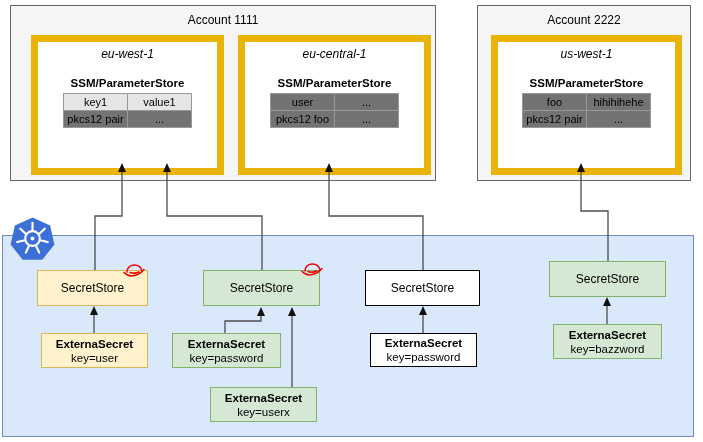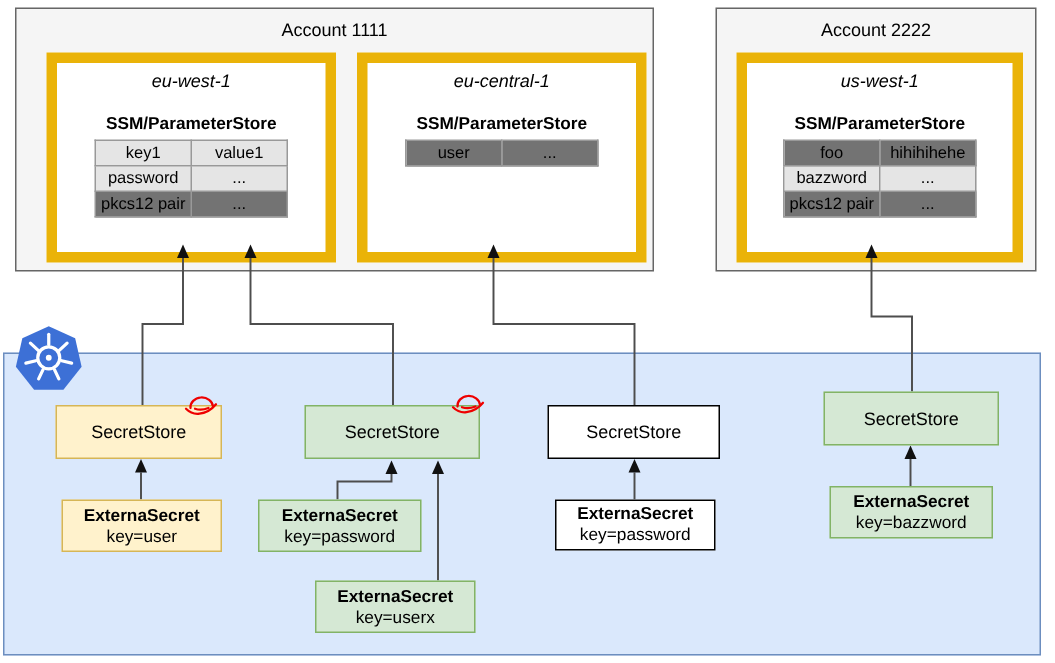--- a/index.html
+++ b/index.html
@@ -52,56 +52,52 @@
   <div class="region" style="left:31px;top:35px;width:179px;height:126px;">
     <div class="region-name">eu-west-1</div>
     <div class="store-title">SSM/ParameterStore</div>
     <table class="params">
       <tbody>
           <tr>
         <td class="g">key1</td>
         <td class="g">value1</td>
           </tr>
       <tr>
-        <td class="g">password</td>
-        <td class="g">...</td>
-          </tr>
-      <tr>
         <td class="y">pkcs12 pair</td>
         <td class="y">...</td>
           </tr>
     </tbody>
       </table>
   </div>
 
   <div class="region" style="left:238px;top:35px;width:179px;height:126px;">
     <div class="region-name">eu-central-1</div>
     <div class="store-title">SSM/ParameterStore</div>
     <table class="params">
       <tbody>
       <tr>
         <td class="y">user</td>
         <td class="y">...</td>
           </tr>
+      <tr>
+        <td class="y">pkcs12 foo</td>
+        <td class="y">...</td>
+          </tr>
     </tbody>
       </table>
   </div>
 
   <div class="region" style="left:491px;top:35px;width:177px;height:126px;">
     <div class="region-name">us-west-1</div>
     <div class="store-title">SSM/ParameterStore</div>
     <table class="params">
       <tbody>
           <tr>
         <td class="y">foo</td>
         <td class="y">hihihihehe</td>
-          </tr>
-      <tr>
-        <td class="g">bazzword</td>
-        <td class="g">...</td>
           </tr>
       <tr>
         <td class="y">pkcs12 pair</td>
         <td class="y">...</td>
           </tr>
     </tbody>
       </table>
   </div>
 
   <div class="cluster"></div>

